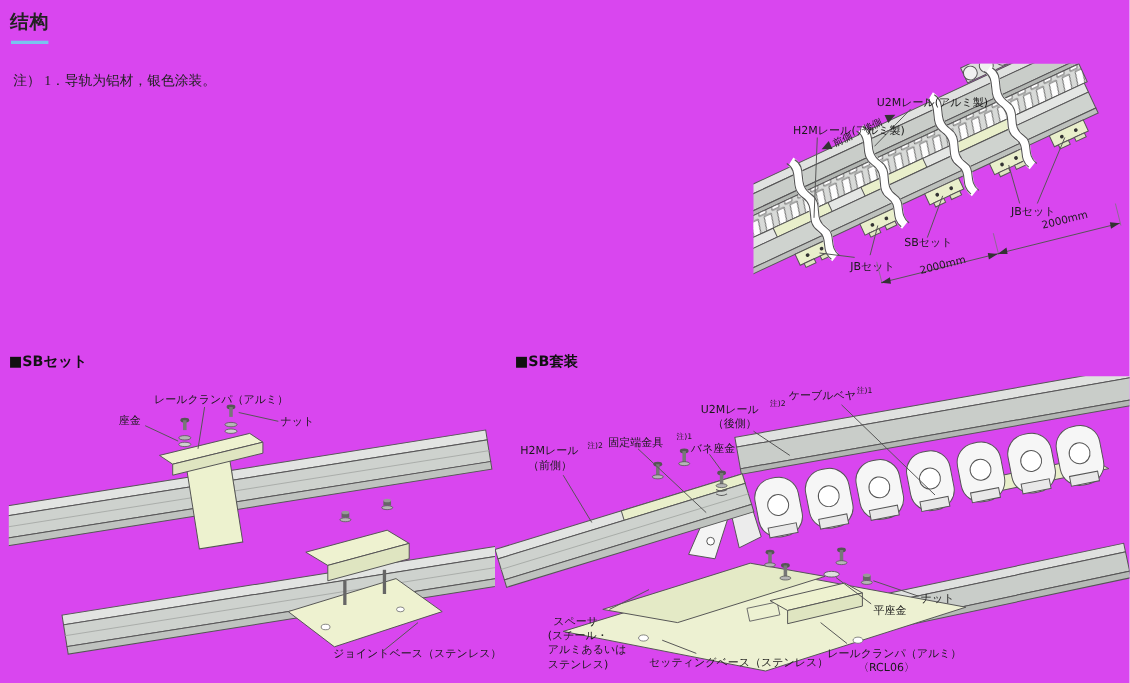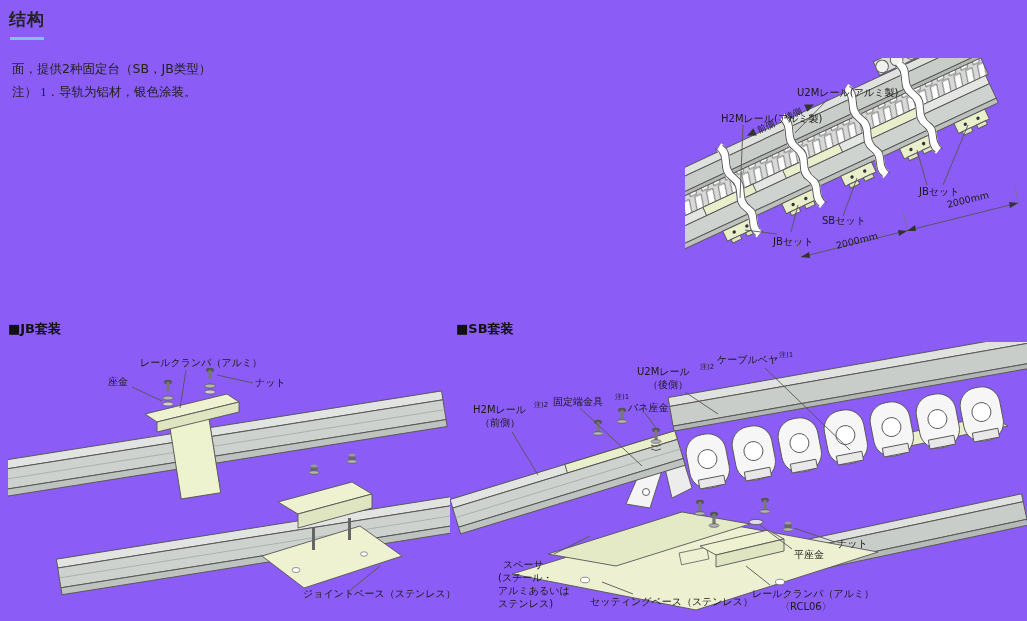--- a/index.html
+++ b/index.html
@@ -1,26 +1,26 @@
 <!DOCTYPE html>
 <html><head>
 <meta charset="utf-8">
 <style>
   * { margin:0; padding:0; box-sizing:border-box; }
   html,body { width:1027px; height:621px; background:#fff; overflow:hidden;
     font-family:"DejaVu Sans","Liberation Sans",sans-serif; color:#1c1c1c; }
-  .page { position:relative; width:1027px; height:621px; background:#8b5cf6; }
+  .page { position:relative; width:1027px; height:621px; background:#d946ef; }
   .title { position:absolute; left:9px; top:8px; font-size:17px; font-weight:bold; color:#222; letter-spacing:1px; }
   .title-underline { position:absolute; left:10px; top:37px; width:34px; height:3px; background:#79c3ee; }
   .intro { position:absolute; left:12px; top:60px; width:665px; font-size:12.5px; line-height:18.5px; color:#222; }
   .intro .notes { margin-top:4px;font-family:Liberation Serif, serif; }
   .note-row2 { padding-left:33px; }
   .sec-head { position:absolute; font-size:13px; font-weight:bold; color:#111; }
   .sec-head.jb { left:8px; top:320px; }
-  .sec-head.sb { left:456px; top:320px;text-align:center; }
+  .sec-head.sb { left:468px; top:320px;text-align:center; }
   svg { position:absolute; overflow:hidden; }
   svg.ov { left:685px; top:58px; }
   svg.jb { left:8px; top:342px; }
   svg.sb { left:450px; top:342px; }
   text { font-family:"DejaVu Sans","Liberation Sans",sans-serif; fill:#1a1a1a; }
   .lbl { font-size:10px; }
   .lbl-s { font-size:9px; }
   .sup { font-size:7px; }
   .dim { font-size:9.5px; }
   .leader { stroke:#555; stroke-width:0.9; fill:none; }
@@ -29,27 +29,26 @@
 </style>
 </head>
 <body>
 
 <div class="page">
 
   <div class="title">结构</div>
   <div class="title-underline" style="background: rgb(121, 195, 238);"></div>
 
   <div class="intro">
-    <div>面，提供2种固定台（SB，JB类型）</div>
     <div class="notes">
       <div><span>注）</span>&nbsp;<span>1．导轨为铝材，银色涂装。</span></div>
     </div>
   </div>
 
-  <div class="sec-head jb">■JB套装</div>
+  <div class="sec-head jb">■SBセット</div>
   <div class="sec-head sb">■SB套装</div>
 
   <svg class="ov" width="342" height="235" viewBox="0 0 342 235">
     <defs>
       <pattern id="zig" width="13" height="18" patternUnits="userSpaceOnUse">
         <polygon points="1,1 8,1 4,17 -3,17" fill="#fdfdfd" stroke="#555" stroke-width="0.8"></polygon>
         <polygon points="14,1 21,1 17,17 10,17" fill="#fdfdfd" stroke="#555" stroke-width="0.8"></polygon>
       </pattern>
       <g id="brk">
         <path d="M0,-70 c8,12 -8,20 0,34 c8,14 -8,20 0,34 c6,10 -6,16 0,28" stroke="#fff" stroke-width="9" fill="none"></path>

